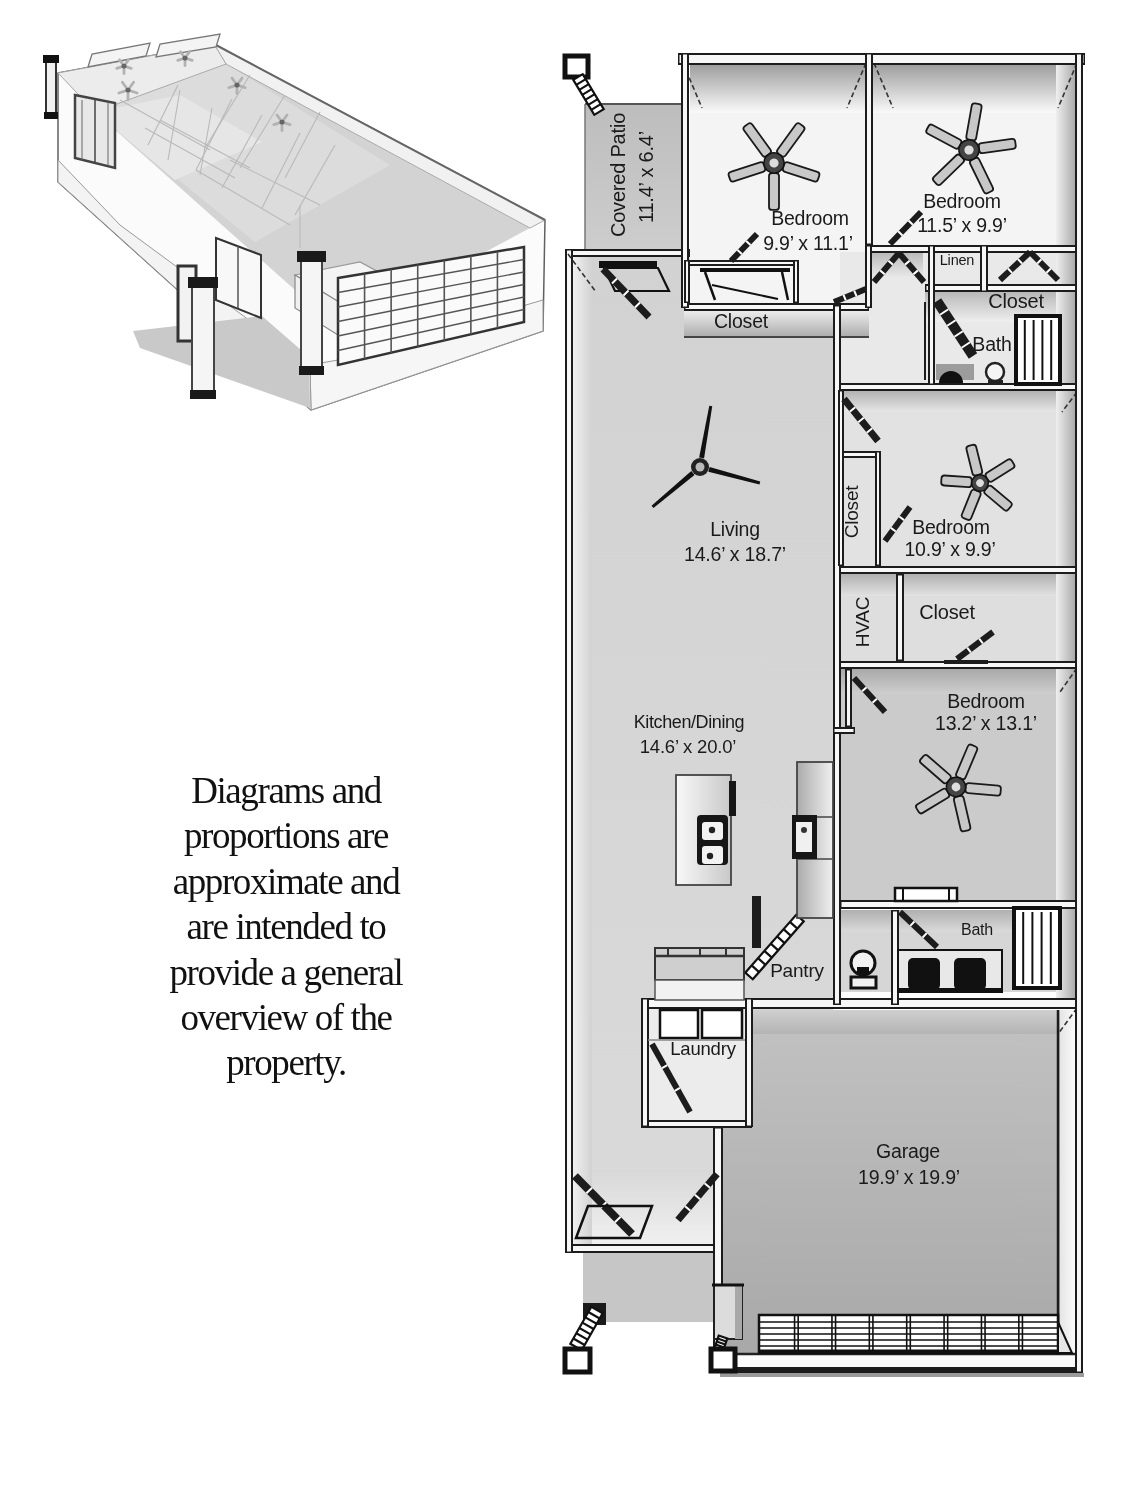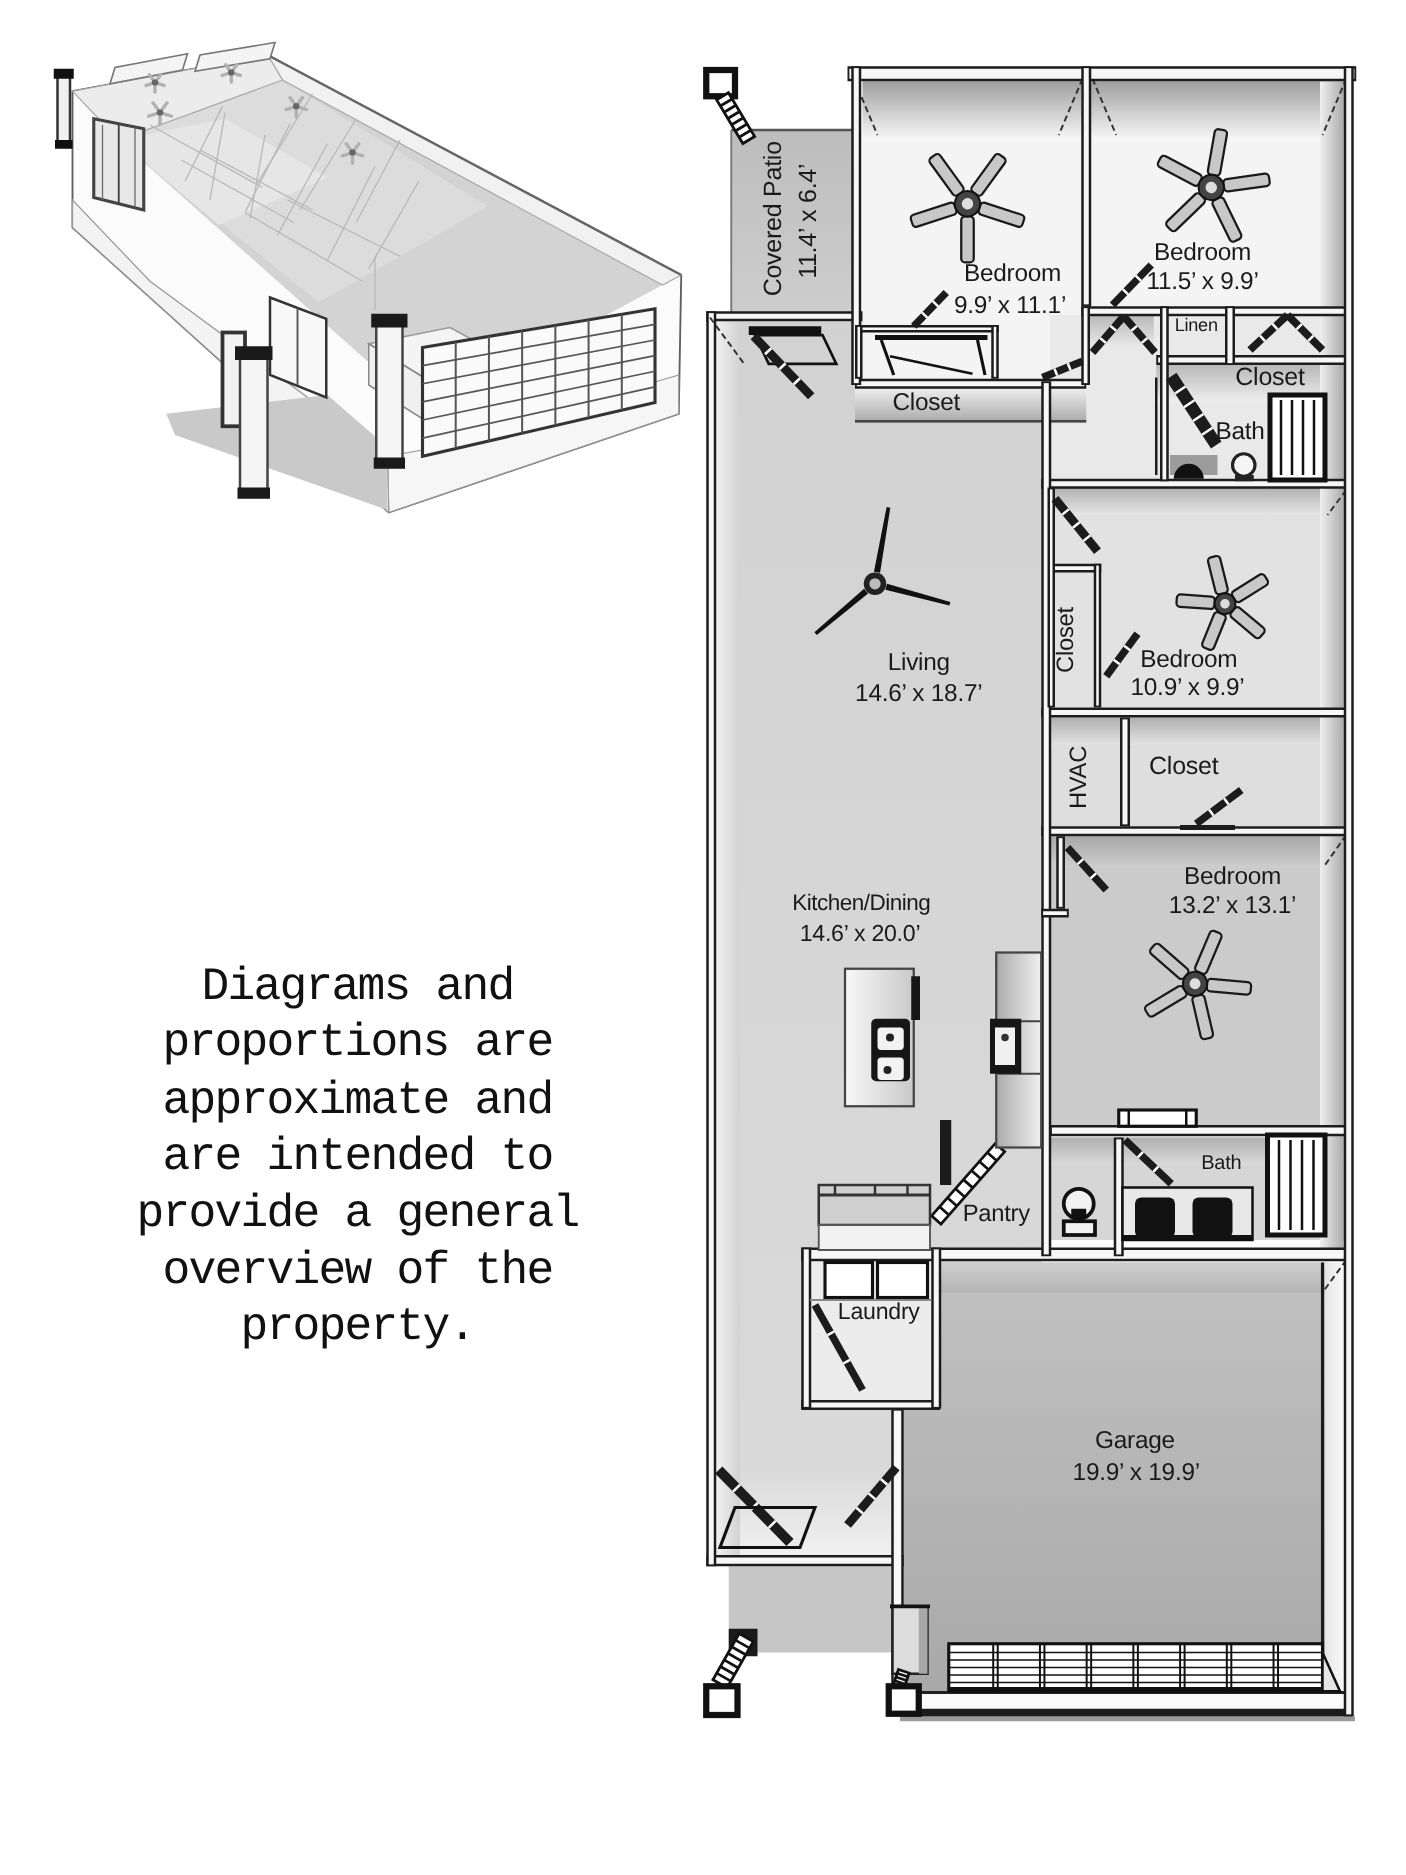--- a/index.html
+++ b/index.html
@@ -1,16 +1,16 @@
 <!DOCTYPE html>
 <html><head><meta charset="utf-8">
 <style>
 html,body{margin:0;padding:0;background:#ffffff;width:1125px;height:1500px;overflow:hidden}
 svg{position:absolute;top:0;left:0;font-family:"Liberation Sans",sans-serif}
-.disc{position:absolute;left:0;top:768px;width:572px;text-align:center;font-family:Liberation Mono, monospace;font-size:37px;line-height:45.4px;color:#111;letter-spacing:-1.4px}
+.disc{position:absolute;left:0;top:768px;width:572px;text-align:center;font-family:Liberation Serif, serif;font-size:37px;line-height:45.4px;color:#111;letter-spacing:-1.4px}
 </style></head>
 <body>
 <svg width="1125" height="1500" viewBox="0 0 1125 1500">
 <defs>
       <linearGradient id="gTop" x1="0" y1="65" x2="0" y2="112" gradientUnits="userSpaceOnUse">
         <stop offset="0" stop-color="#9f9f9f"></stop>
         <stop offset="1" stop-color="#f8f8f8"></stop>
       </linearGradient>
       <linearGradient id="gBand" x1="0" y1="0" x2="0" y2="1" gradientUnits="userSpaceOnUse">
         <stop offset="0" stop-color="#ececec"></stop>

